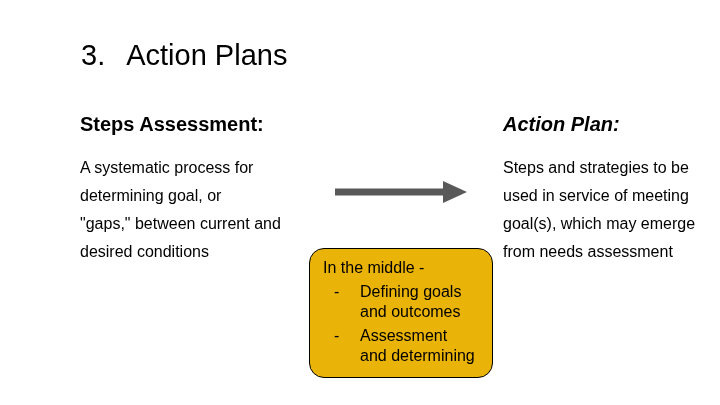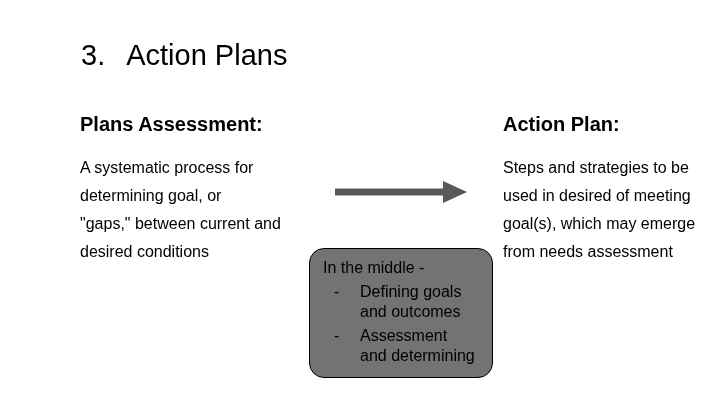--- a/index.html
+++ b/index.html
@@ -27,41 +27,41 @@
   .slide-title .title-text { margin-left: 21px; }
   .col-header {
     position: absolute;
     top: 114px;
     font-size: 20px;
     font-weight: bold;
     line-height: 1;
     white-space: nowrap;
   }
   .col-header.left { left: 32px; }
-  .col-header.right { left: 455px; }
+  .col-header.right { left: 455px; font-style: italic; }
   .col-body {
     position: absolute;
     top: 154px;
     font-size: 16px;
     line-height: 28px;
     white-space: nowrap;
   }
   .col-body.left { left: 32px; }
   .col-body.right { left: 455px; }
   .arrow-wrap {
     position: absolute;
     left: 287px; top: 181px;
     width: 133px; height: 22px;
   }
   .callout {
     position: absolute;
     left: 261px; top: 248px;
     width: 184px; height: 130px;
     box-sizing: border-box;
-    background: #737373;
+    background: #eab308;
     border: 1px solid #000000;
     border-radius: 15px;
     padding: 9px 6px 0 13px;
     font-size: 16px;
     line-height: 20px;
   }
   .callout .intro { margin: 0; }
   .callout ul.bullets {
     list-style: none;
     margin: 0; padding: 0;
@@ -80,34 +80,34 @@
 </style>
 </head>
 <body>
 
 <div class="slide">
 
   <div class="slide-title">
     <span>3.</span><span class="title-text">Action Plans</span>
   </div>
 
-  <div class="col-header left">Plans Assessment:</div>
+  <div class="col-header left">Steps Assessment:</div>
 
   <div class="col-header right">Action Plan:</div>
 
   <div class="col-body left">
     <div>A systematic process for</div>
     <div>determining goal, or</div>
     <div>"gaps," between current and</div>
     <div>desired conditions</div>
   </div>
 
   <div class="col-body right">
     <div>Steps and strategies to be</div>
-    <div>used in desired of meeting</div>
+    <div>used in service of meeting</div>
     <div>goal(s), which may emerge</div>
     <div>from needs assessment</div>
   </div>
 
   <div class="arrow-wrap">
     <svg width="133" height="22" viewBox="0 0 133 22" xmlns="http://www.w3.org/2000/svg">
       <rect x="0" y="7.5" width="110" height="7" fill="#595959"></rect>
       <polygon points="108,0 132,11 108,22" fill="#595959"></polygon>
     </svg>
   </div>

